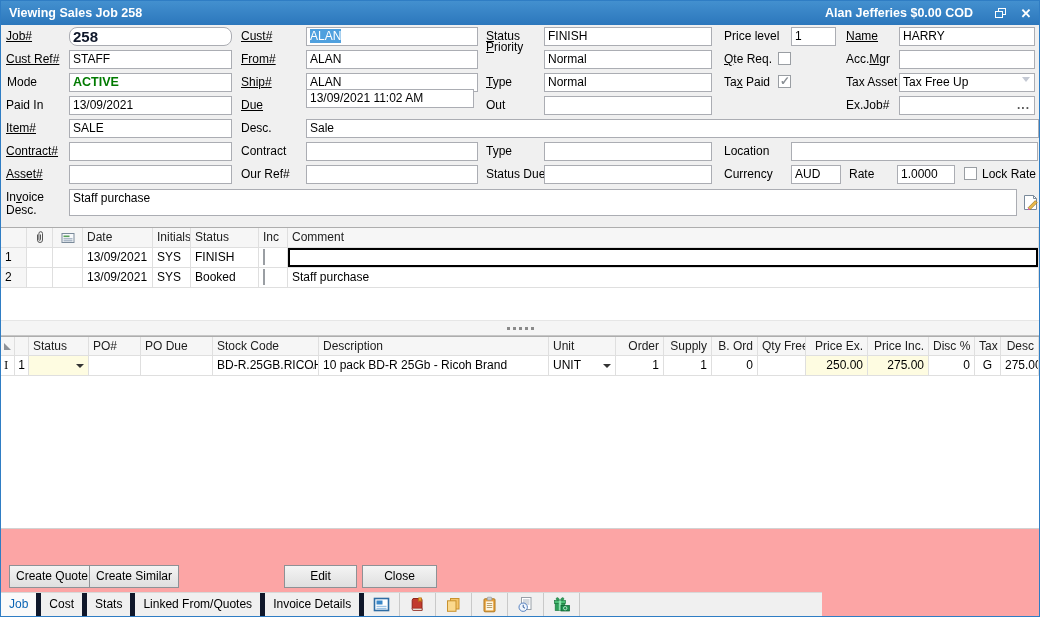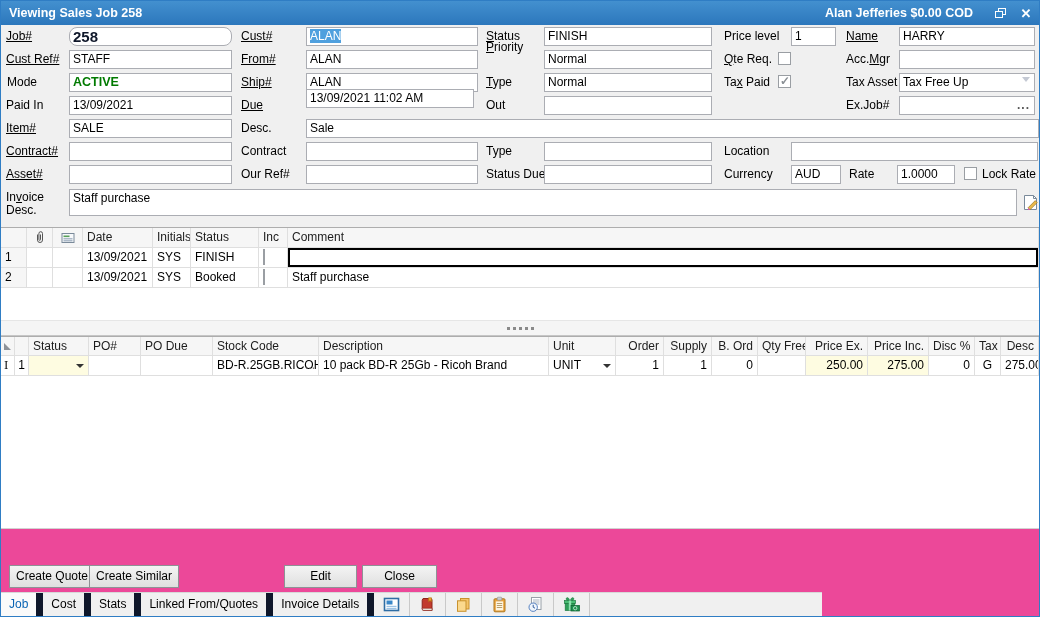--- a/index.html
+++ b/index.html
@@ -61,26 +61,26 @@
   .stock-ellipsis { position:absolute; right:3px; top:0; color:#777; }
   .corner-tri { position:absolute; left:3px; bottom:5px; width:0; height:0;
     border-bottom:7px solid #8E9298; border-right:7px solid transparent; }
   .marker { font-family:"DejaVu Serif", serif; font-size:11px; padding-left:3px; line-height:19px; }
   
   .splitter { position:absolute; left:0; right:0; top:319px; height:16px; background:#F5F5F5;
     border-top:1px solid #E6E6E6; border-bottom:1px solid #C6C6C6;
     display:flex; align-items:center; justify-content:center; gap:3px; }
   .splitter .dot { width:3px; height:3px; background:#8A8A8A; }
   
-  .footer { position:absolute; left:0; right:0; top:527px; bottom:0; background:#ec4899; border-top:1px solid #D2D2D2; }
+  .footer { position:absolute; left:0; right:0; top:527px; bottom:0; background:#fca5a5; border-top:1px solid #D2D2D2; }
   .btn { position:absolute; height:23px; border:1px solid #8E9195; background:linear-gradient(180deg,#F4F4F4,#DFDFDF);
     text-align:center; line-height:21px; padding:0 6px; }
   .tabbar { position:absolute; left:0; right:217px; bottom:0; height:24px; border-top:1px solid #D8D8D8;
     display:flex; align-items:stretch; background:#F0F0F0; }
-  .tab { padding:0 8px; line-height:23px; border-right:7px solid #0f172a; white-space:nowrap; }
+  .tab { padding:0 8px; line-height:23px; border-right:5px solid #0f172a; white-space:nowrap; }
   .tab.active { color:#0A64B4; background:#FAFAFA; }
   .ticon { width:36px; display:flex; align-items:center; justify-content:center; border-right:1px solid #C9C9C9; }
 </style>
 </head>
 <body>
 
 <div id="window">
 
   <div class="titlebar">
     <span class="title">Viewing Sales Job 258</span>

